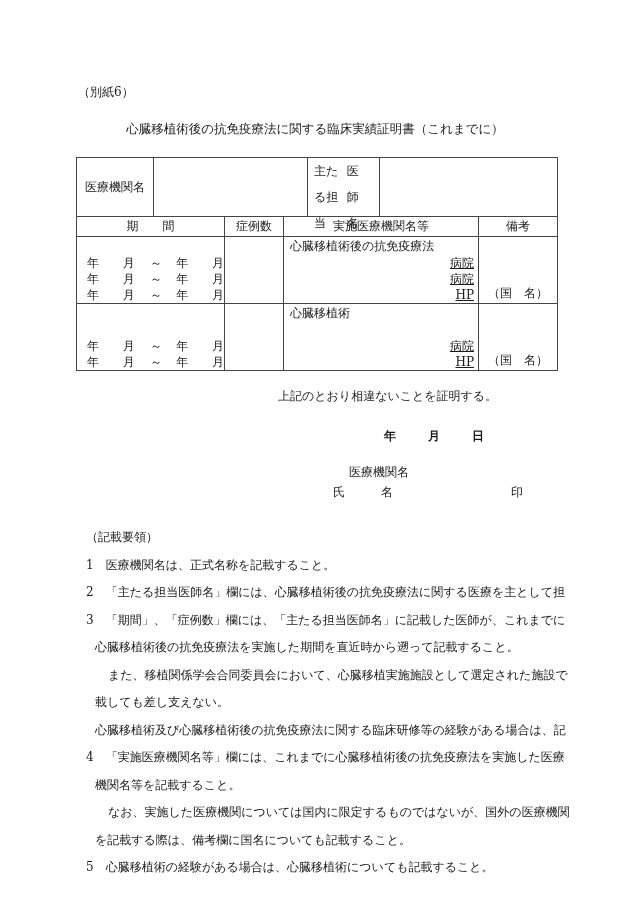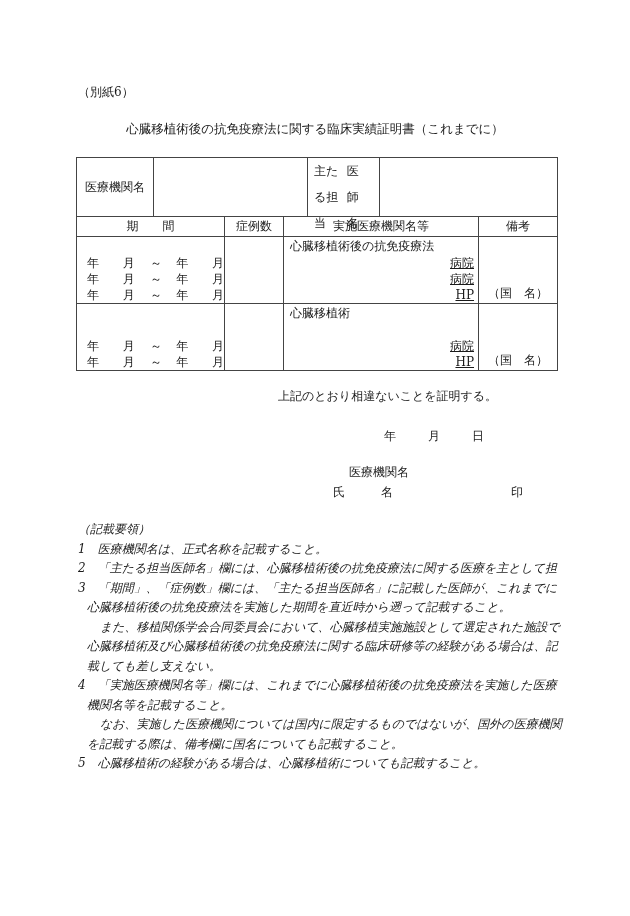--- a/index.html
+++ b/index.html
@@ -12,27 +12,27 @@
   table.form td { border:1px solid #444; padding:0; vertical-align:top; font-size:12px; line-height:17px; }
   .c { text-align:center; vertical-align:middle !important; }
   .doc2 { display:flex; flex-direction:row; justify-content:center; height:58px; padding-left:6px !important; line-height:26px; }
   .period { padding:2px 0 0 10px; }
   .prow { display:flex; height:16px; line-height:16px; }
   .prow span { display:inline-block; }
   .inst { padding:1px 4px 0 6px; }
   .inst .r { text-align:right; height:16px; line-height:16px;text-decoration:underline; }
   .note { text-align:center; }
   .cert { left:278px; top:388px; }
-  .date { left:384px; top:428px; }
+  .date { left:384px; top:428px;font-weight:bold; }
   .date span { display:inline-block; margin-right:32px; }
   .inst-name { left:349px; top:464px; }
   .signer { left:333px; top:484px; width:190px; }
   .signer .seal { position:absolute; right:0; top:0; }
   .notes { left:78px; top:520px; line-height:19.5px; font-size:12px; }
-  .notes p { margin:0; white-space:nowrap;font-style:italic; }
+  .notes p { margin:8px; white-space:nowrap; }
   .ind1 { padding-left:9px; }
   .ind2 { padding-left:22px; }
 </style>
 </head>
 <body>
 
 <div class="abs ref">（別紙6）</div>
 <div class="abs title">心臓移植術後の抗免疫療法に関する臨床実績証明書（これまでに）</div>
 
 <table class="form">
@@ -147,20 +147,20 @@
   <span class="seal">印</span>
 </div>
 
 <div class="abs notes">
   <p>（記載要領）</p>
   <p>1　医療機関名は、正式名称を記載すること。</p>
   <p>2　「主たる担当医師名」欄には、心臓移植術後の抗免疫療法に関する医療を主として担</p>
   <p>3　「期間」、「症例数」欄には、「主たる担当医師名」に記載した医師が、これまでに</p>
   <p class="ind1">心臓移植術後の抗免疫療法を実施した期間を直近時から遡って記載すること。</p>
   <p class="ind2">また、移植関係学会合同委員会において、心臓移植実施施設として選定された施設で</p>
+  <p class="ind1">載しても差し支えない。</p>
   <p class="ind1">心臓移植術及び心臓移植術後の抗免疫療法に関する臨床研修等の経験がある場合は、記</p>
-  <p class="ind1">載しても差し支えない。</p>
   <p>4　「実施医療機関名等」欄には、これまでに心臓移植術後の抗免疫療法を実施した医療</p>
   <p class="ind1">機関名等を記載すること。</p>
   <p class="ind2">なお、実施した医療機関については国内に限定するものではないが、国外の医療機関</p>
   <p class="ind1">を記載する際は、備考欄に国名についても記載すること。</p>
   <p>5　心臓移植術の経験がある場合は、心臓移植術についても記載すること。</p>
 </div>
 
 </body></html>

